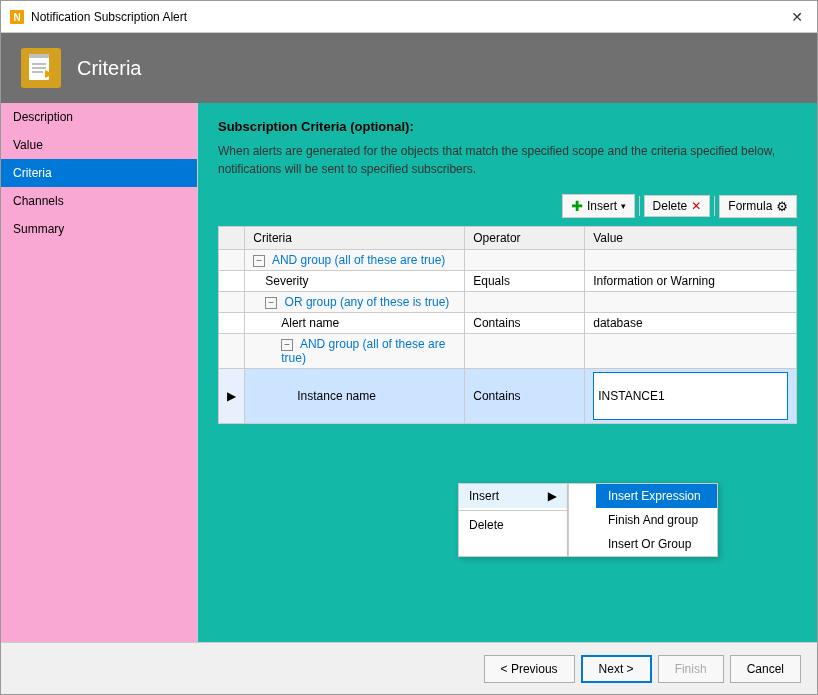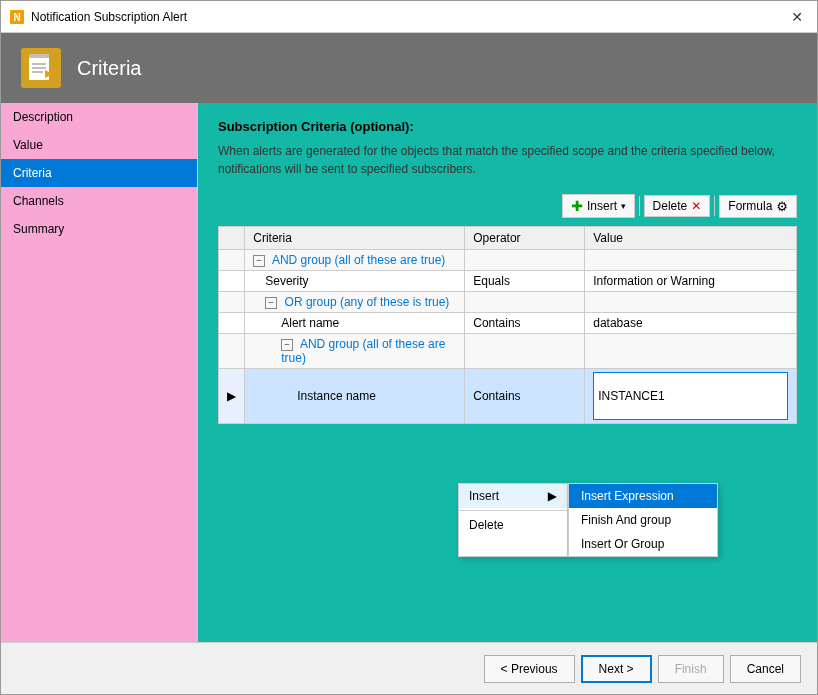--- a/index.html
+++ b/index.html
@@ -224,20 +224,21 @@
       font-size: 12px;
       color: #000;
     }
     .ctx-item.has-sub { background: #e5f3ff; }
     .ctx-divider { height: 1px; background: #ccc; margin: 2px 0; }
     .ctx-submenu {
       background: #ffffff;
       border: 1px solid #ccc;
       box-shadow: 2px 2px 6px rgba(0,0,0,0.2);
       min-width: 150px;
+      padding-left: 27px;
     }
     .ctx-sub-item {
       padding: 5px 12px;
       cursor: pointer;
       font-size: 12px;
       color: #000;
     }
     .ctx-sub-item:first-child {
       background: #0078d7;
       color: #ffffff;

